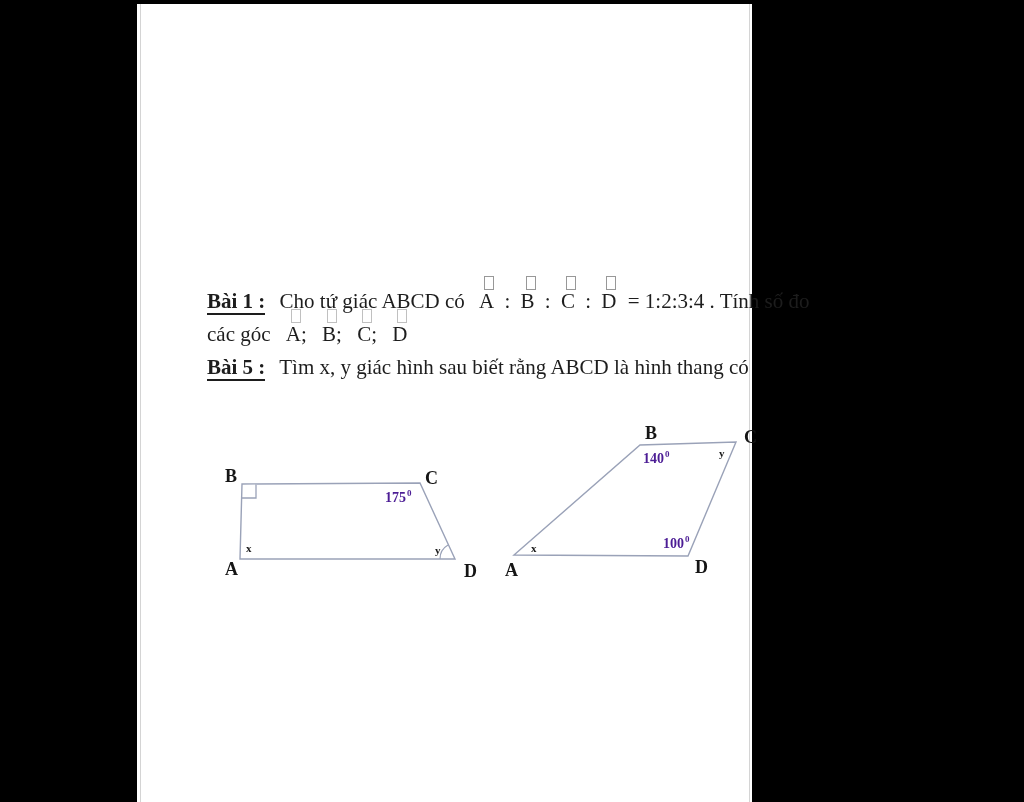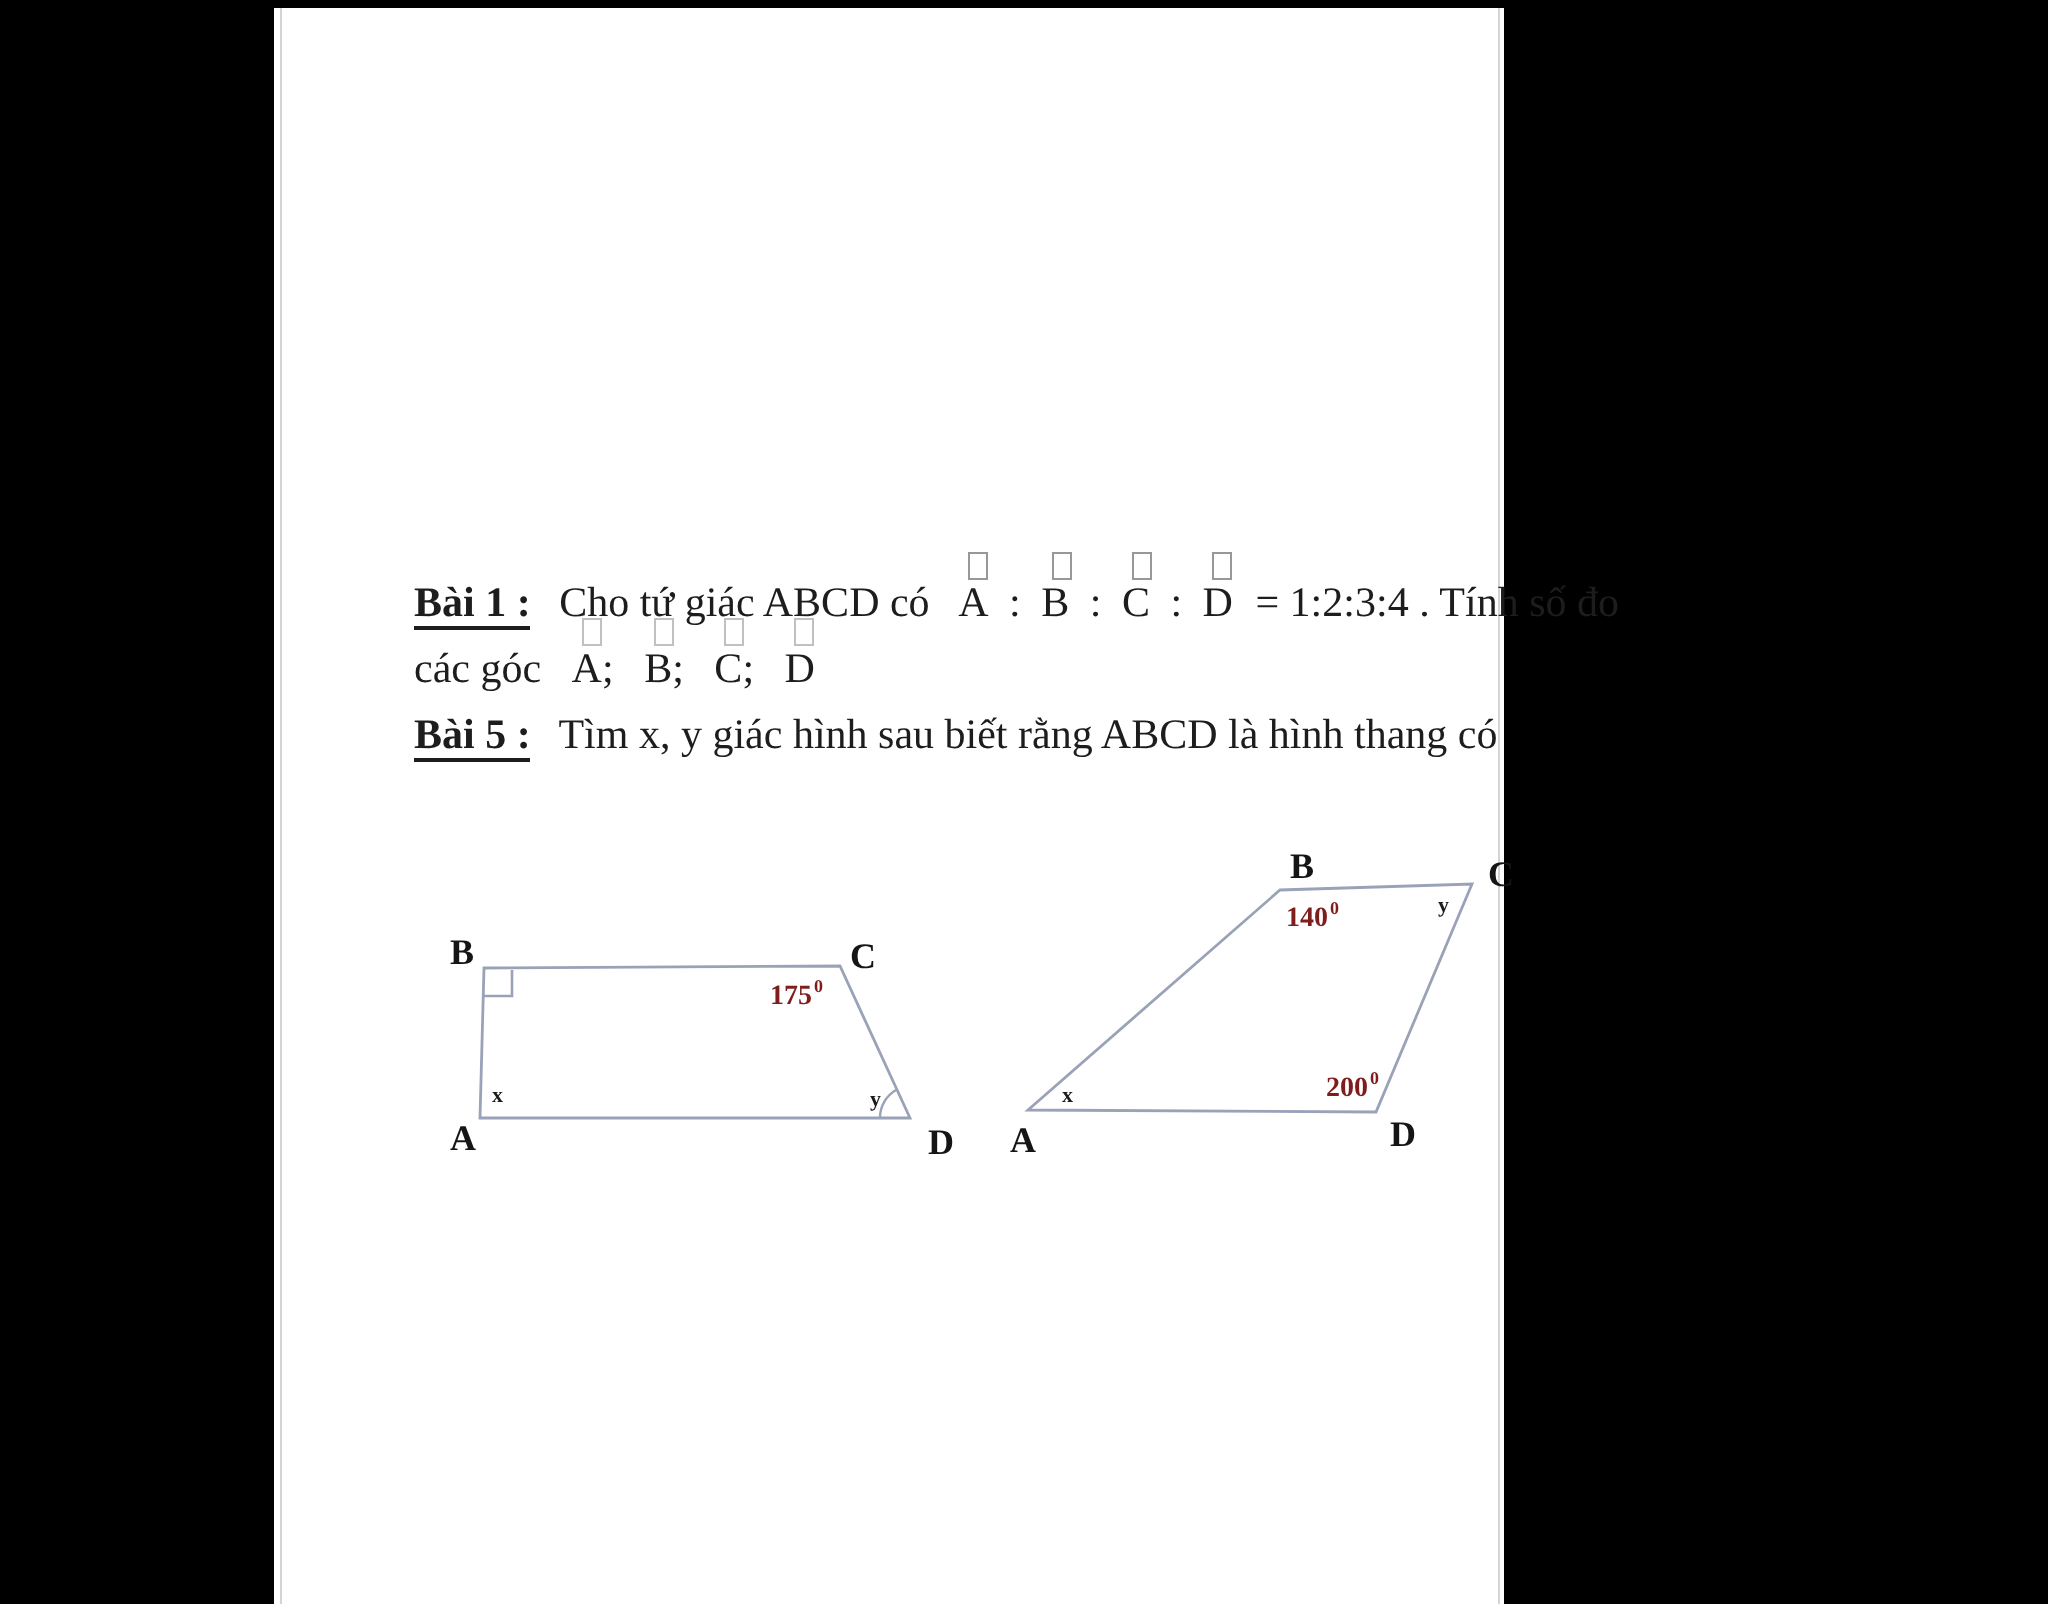--- a/index.html
+++ b/index.html
@@ -95,21 +95,21 @@
     font-weight: bold;
     font-size: 18px;
     line-height: 18px;
     color: #151515;
   }
   .alabel {
     position: absolute;
     font-weight: bold;
     font-size: 14px;
     line-height: 14px;
-    color: #7f1d1d;
+    color: #4c1d95;
     white-space: nowrap;
   }
   .alabel .deg {
     font-size: 9px;
     line-height: 9px;
     vertical-align: 6px;
     margin-left: 1px;
   }
   .xy {
     position: absolute;
@@ -176,18 +176,18 @@
     <span class="vlabel" style="left:327px; top:558px;">D</span>
     <span class="alabel" style="left:248px; top:485px;"><span>175</span><sup class="deg">0</sup></span>
     <span class="xy" style="left:109px; top:539px;">x</span>
     <span class="xy" style="left:298px; top:541px;">y</span>
 
     <span class="vlabel" style="left:508px; top:420px;">B</span>
     <span class="vlabel" style="left:607px; top:424px;">C</span>
     <span class="vlabel" style="left:368px; top:557px;">A</span>
     <span class="vlabel" style="left:558px; top:554px;">D</span>
     <span class="alabel" style="left:506px; top:446px;"><span>140</span><sup class="deg">0</sup></span>
-    <span class="alabel" style="left:526px; top:531px;"><span>200</span><sup class="deg">0</sup></span>
+    <span class="alabel" style="left:526px; top:531px;"><span>100</span><sup class="deg">0</sup></span>
     <span class="xy" style="left:582px; top:444px;">y</span>
     <span class="xy" style="left:394px; top:539px;">x</span>
 
   </div>
 </div>
 
 </body></html>

